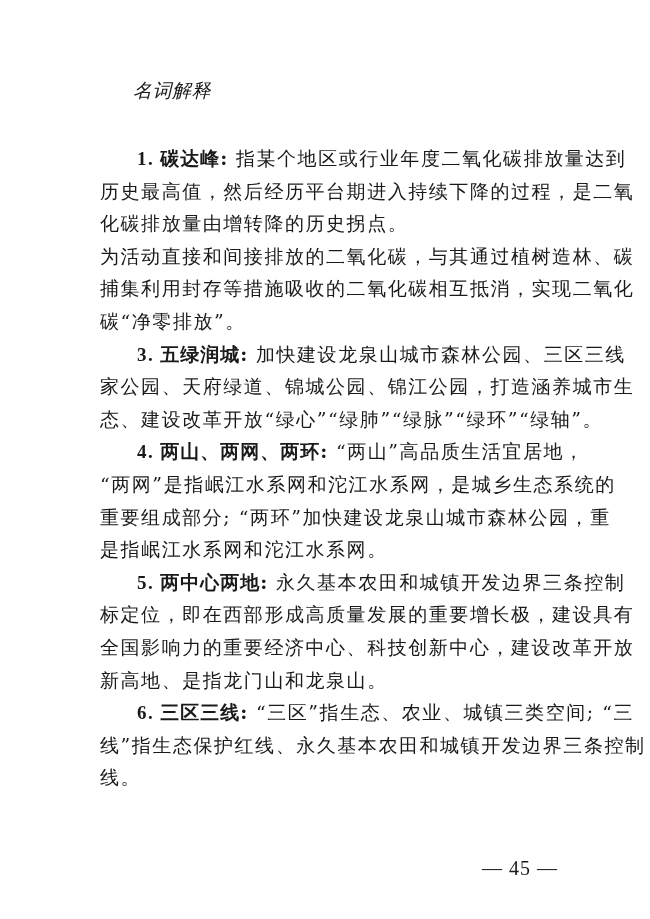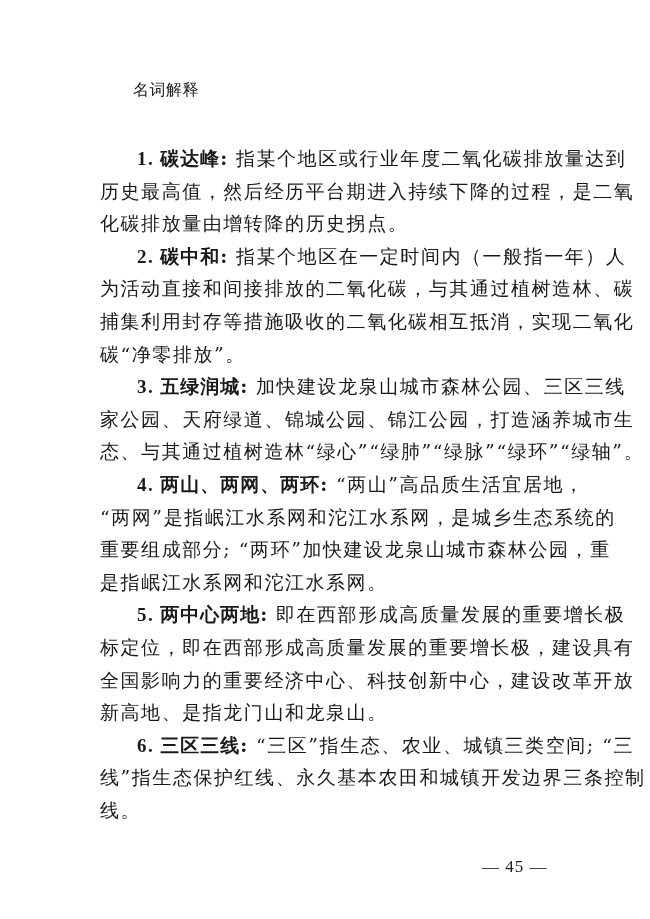--- a/index.html
+++ b/index.html
@@ -19,23 +19,24 @@
       position: absolute;
       left: 0; top: 0;
       width: 650px;
       height: 919px;
     }
     .title {
       position: absolute;
       left: 133px;
       top: 78px;
       font-family: "DejaVu Sans", "Liberation Sans", sans-serif;
-      font-size: 16px;
+      font-size: 19px;
       line-height: 24px;
       letter-spacing: 0.5px;
+      font-style: italic;
     }
     .content {
       position: absolute;
       left: 100px;
       top: 142px;
       width: 455px;
     }
     .line {
       height: 32.6px;
       line-height: 32.6px;
@@ -55,21 +56,21 @@
       font-family: "Liberation Serif", serif;
       font-weight: bold;
       font-size: 19px;
       margin-right: 6px;
     }
     .page-number {
       position: absolute;
       left: 482px;
       top: 857px;
       font-family: "Liberation Serif", serif;
-      font-size: 17px;
+      font-size: 20px;
       letter-spacing: 1px;
       text-align: right;
     }
   </style>
 </head>
 <body>
 
 <div class="page">
   <div class="title">名词解释</div>
 
@@ -78,52 +79,48 @@
     <div class="para">
       <div class="line first">
         <span class="num">1.</span><span class="term">碳达峰:</span>
         <span>指某个地区或行业年度二氧化碳排放量达到</span>
       </div>
       <div class="line">历史最高值，然后经历平台期进入持续下降的过程，是二氧</div>
       <div class="line">化碳排放量由增转降的历史拐点。</div>
     </div>
 
     <div class="para">
-      <div class="line first">
-        <span class="num">2.</span><span class="term">碳中和:</span>
-        <span>指某个地区在一定时间内（一般指一年）人</span>
-      </div>
       <div class="line">为活动直接和间接排放的二氧化碳，与其通过植树造林、碳</div>
       <div class="line">捕集利用封存等措施吸收的二氧化碳相互抵消，实现二氧化</div>
       <div class="line">碳“净零排放”。</div>
     </div>
 
     <div class="para">
       <div class="line first">
         <span class="num">3.</span><span class="term">五绿润城:</span>
         <span>加快建设龙泉山城市森林公园、三区三线</span>
       </div>
       <div class="line">家公园、天府绿道、锦城公园、锦江公园，打造涵养城市生</div>
-      <div class="line">态、与其通过植树造林“绿心”“绿肺”“绿脉”“绿环”“绿轴”。</div>
+      <div class="line">态、建设改革开放“绿心”“绿肺”“绿脉”“绿环”“绿轴”。</div>
     </div>
 
     <div class="para">
       <div class="line first">
         <span class="num">4.</span><span class="term">两山、两网、两环:</span>
         <span>“两山”高品质生活宜居地，</span>
       </div>
       <div class="line">“两网”是指岷江水系网和沱江水系网，是城乡生态系统的</div>
       <div class="line">重要组成部分; “两环”加快建设龙泉山城市森林公园，重</div>
       <div class="line">是指岷江水系网和沱江水系网。</div>
     </div>
 
     <div class="para">
       <div class="line first">
         <span class="num">5.</span><span class="term">两中心两地:</span>
-        <span>即在西部形成高质量发展的重要增长极</span>
+        <span>永久基本农田和城镇开发边界三条控制</span>
       </div>
       <div class="line">标定位，即在西部形成高质量发展的重要增长极，建设具有</div>
       <div class="line">全国影响力的重要经济中心、科技创新中心，建设改革开放</div>
       <div class="line">新高地、是指龙门山和龙泉山。</div>
     </div>
 
     <div class="para">
       <div class="line first">
         <span class="num">6.</span><span class="term">三区三线:</span>
         <span>“三区”指生态、农业、城镇三类空间; “三</span>

